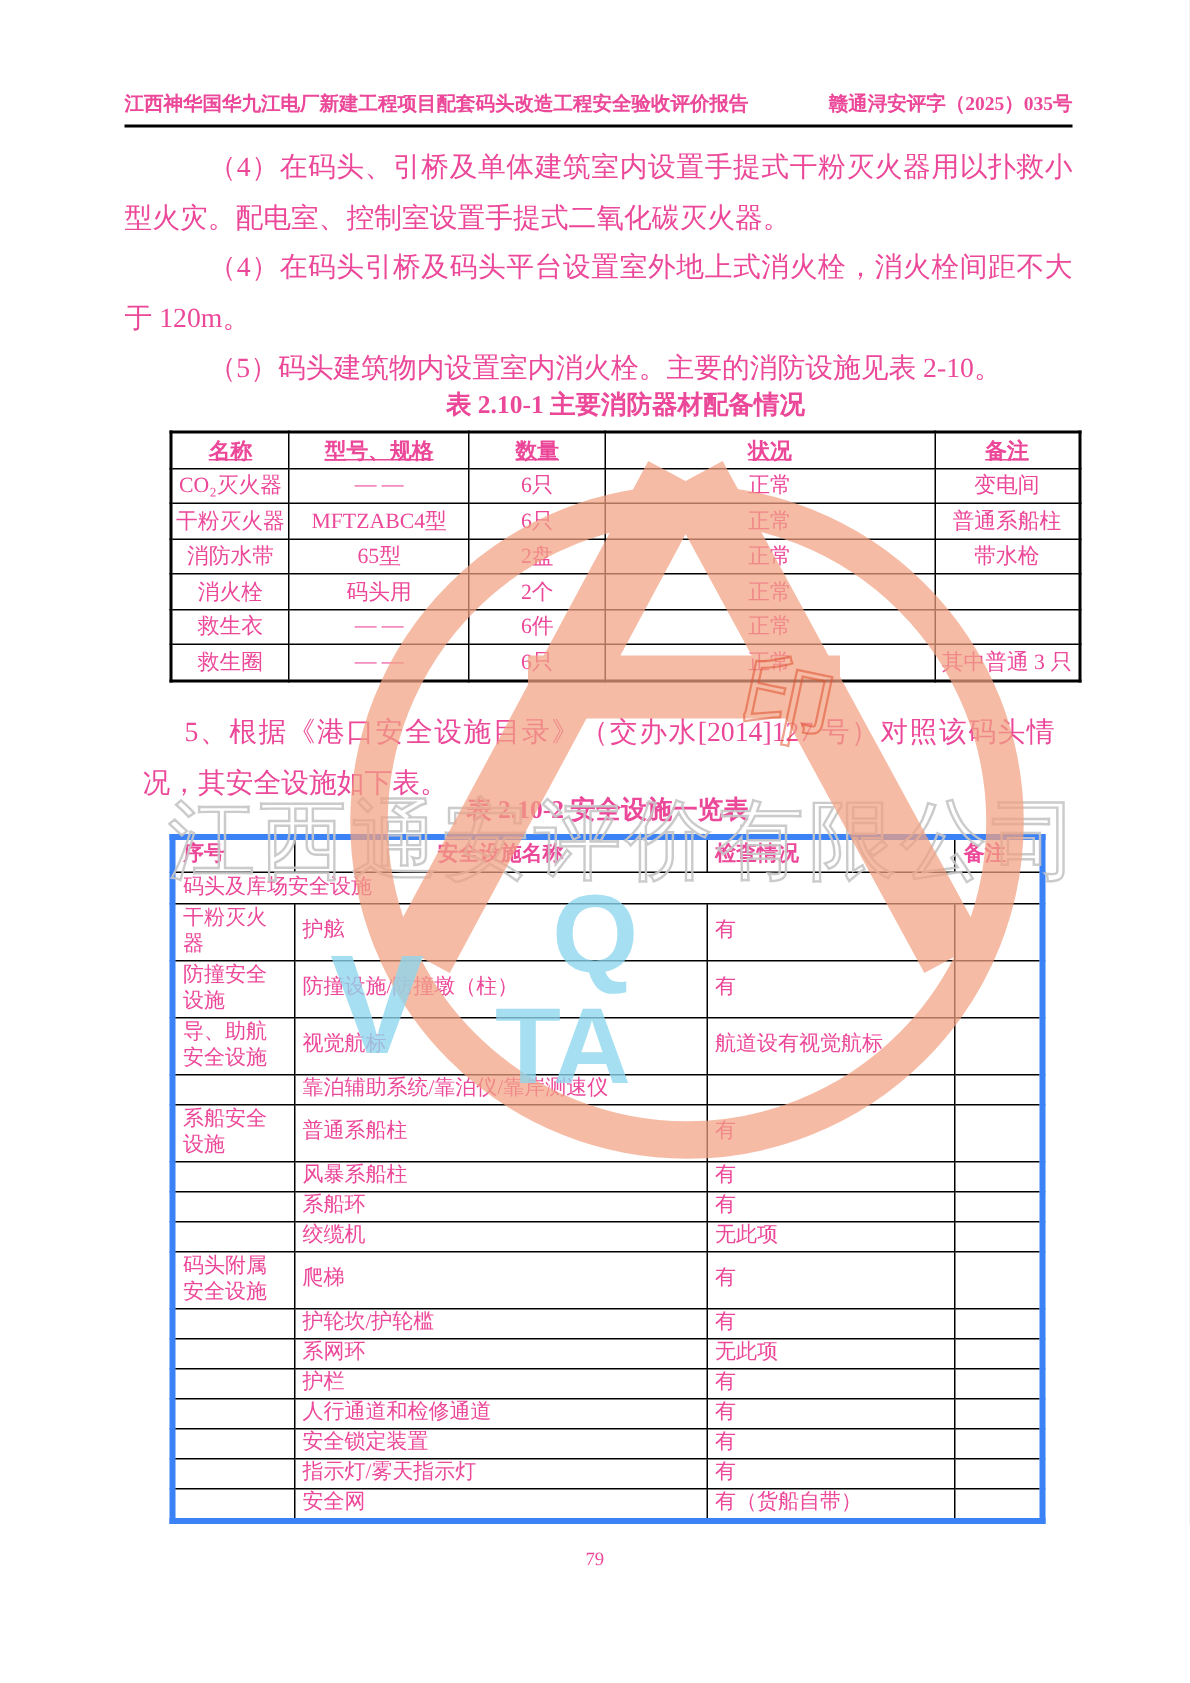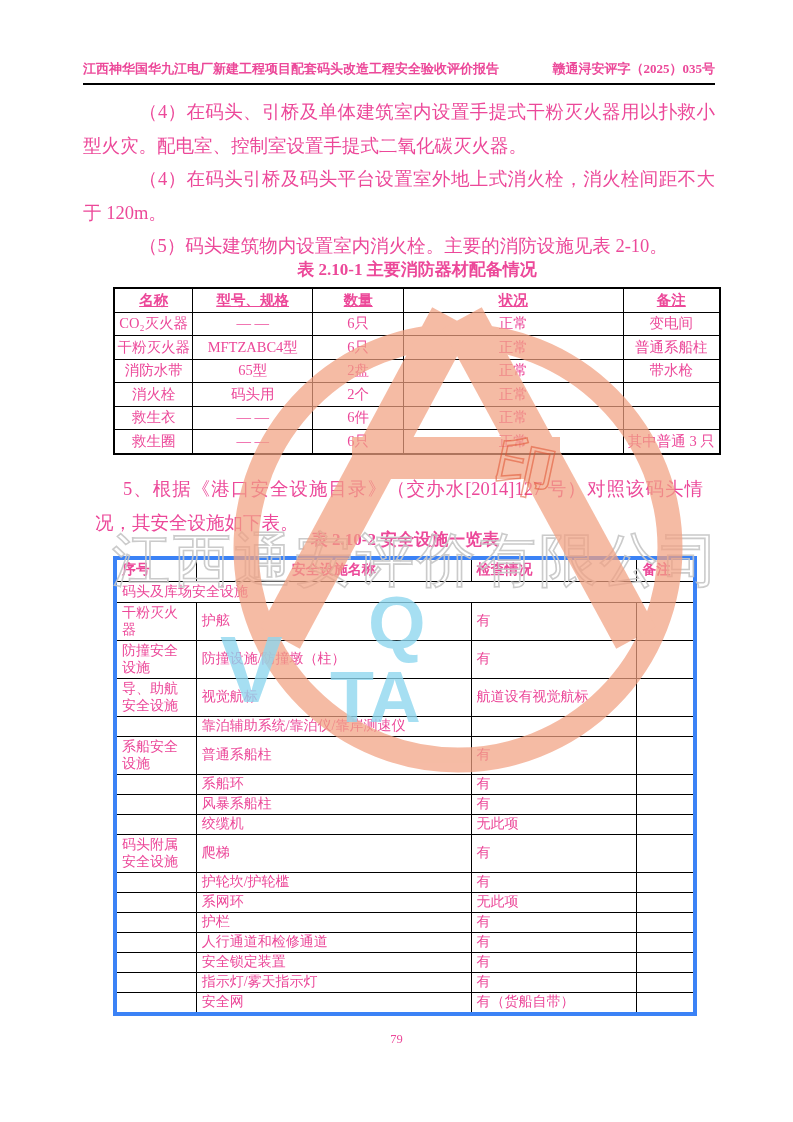--- a/index.html
+++ b/index.html
@@ -179,27 +179,27 @@
       <td class="note"></td>
     </tr>
     <tr class="dbl">
       <td>系船安全设施</td>
       <td>普通系船柱</td>
       <td>有</td>
       <td class="note"></td>
     </tr>
     <tr class="sgl">
       <td></td>
+      <td>风暴系船柱</td>
+      <td>有</td>
+      <td class="note"></td>
+    </tr>
+    <tr class="sgl">
+      <td></td>
       <td>系船环</td>
-      <td>有</td>
-      <td class="note"></td>
-    </tr>
-    <tr class="sgl">
-      <td></td>
-      <td>风暴系船柱</td>
       <td>有</td>
       <td class="note"></td>
     </tr>
     <tr class="sgl">
       <td></td>
       <td>绞缆机</td>
       <td>无此项</td>
       <td class="note"></td>
     </tr>
     <tr class="dbl">

